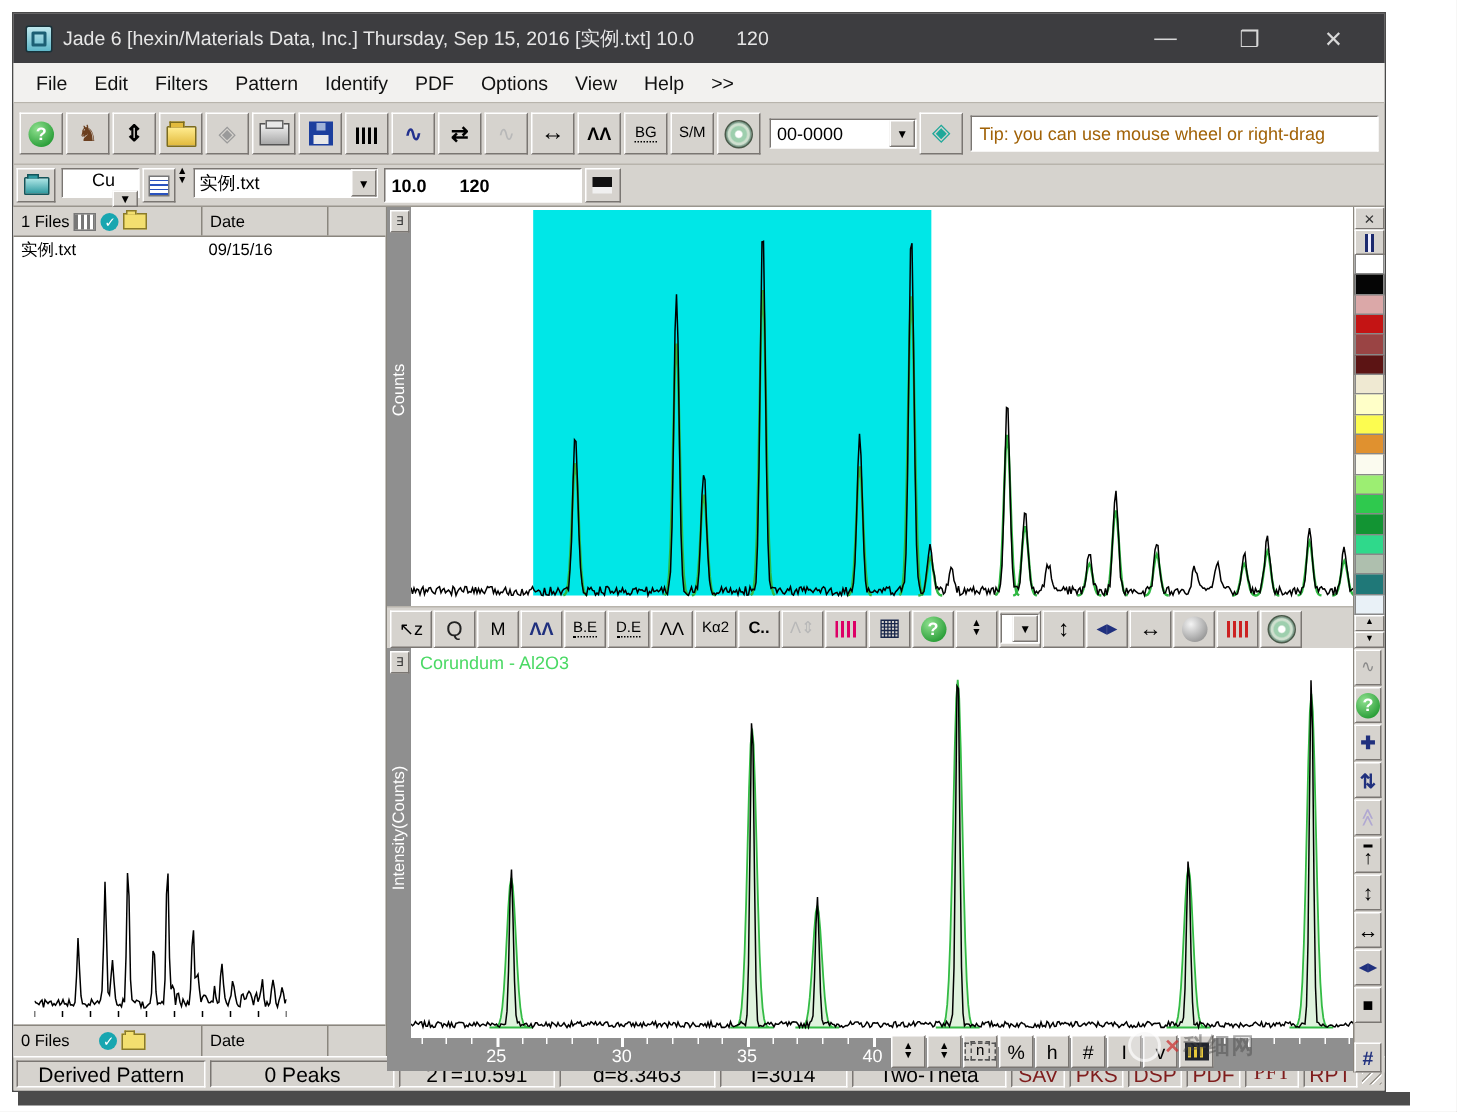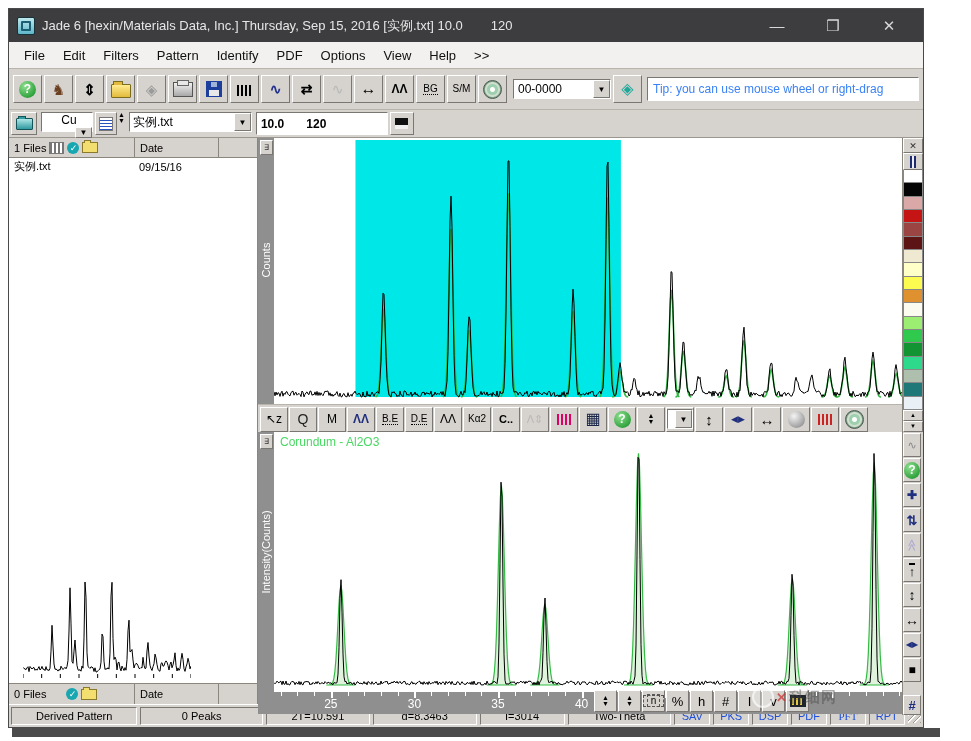--- a/index.html
+++ b/index.html
@@ -58,21 +58,21 @@
   .bars.pink{background:repeating-linear-gradient(90deg,#d06 0 2px,transparent 2px 4px);}
   .spin{display:flex;flex-direction:column;align-items:center;font-size:7px;line-height:6px;color:#000;}
   .cbx{display:flex;align-items:center;background:#fff;border:1px solid;border-color:#7a7672 #fff #fff #7a7672;height:18px;}
   .cbtn{width:15px;height:16px;background:#d6d3ce;border:1px solid;border-color:#fff #7a7672 #7a7672 #fff;
         font-size:8px;display:flex;align-items:center;justify-content:center;margin-left:auto;}
   .combo-lg{width:118px;display:flex;align-items:center;background:#fff;border:1px solid;
         border-color:#7a7672 #fff #fff #7a7672;margin:2px 2px;font-size:12px;padding-left:3px;}
   .inputbox{background:#fff;border:1px solid;border-color:#7a7672 #fff #fff #7a7672;display:flex;
         align-items:center;font-size:12px;color:#000;padding:0 4px;margin:2px 2px;}
   .tipbox{flex:1;height:22px;background:#fff;border:1px solid;border-color:#7a7672 #fff #fff #7a7672;
-        display:flex;align-items:center;padding:0 5px;color:#3b82f6;font-size:12px;white-space:nowrap;
+        display:flex;align-items:center;padding:0 5px;color:#a16207;font-size:12px;white-space:nowrap;
         overflow:hidden;margin-left:3px;}
   .grayrun{flex:1;background:#8f8f8f;color:#fff;display:flex;align-items:center;font-size:12px;
         padding:0 8px;gap:6px;white-space:nowrap;overflow:hidden;}
   .chkbox{width:12px;height:12px;background:#fff;border:1px solid #555;flex:0 0 auto;margin-left:auto;}
   .darkbtn{width:22px;height:21px;align-self:center;background:#d6d3ce;border:1px solid;
         border-color:#fff #7a7672 #7a7672 #fff;display:flex;align-items:center;justify-content:center;margin-right:2px;}
   .darkbtn span{width:13px;height:11px;background:linear-gradient(#111 0 7px,#f0f0f0 7px);}
 
   
   .main{flex:1;display:flex;min-height:0;}
@@ -137,24 +137,24 @@
         background:repeating-linear-gradient(90deg,#e8c93a 0 2px,transparent 2px 4px);}
   .watermark{position:absolute;right:66px;top:-6px;display:flex;align-items:center;gap:2px;
         z-index:5;pointer-events:none;opacity:.75;}
   .wmcircle{width:18px;height:18px;border-radius:50%;border:2px solid rgba(255,255,255,.9);
         background:rgba(240,240,240,.5);}
   .wmx{color:#c33;font-size:13px;font-weight:bold;}
   .wmtext{color:rgba(70,70,70,.6);font-size:15px;font-weight:bold;letter-spacing:1px;}
 
   
   .statusbar{height:22px;background:#d6d3ce;display:flex;align-items:center;gap:3px;
-        padding:0 2px;font-size:11px;flex:0 0 auto;border-top:1px solid #fff;}
+        padding:0 2px;font-size:14px;flex:0 0 auto;border-top:1px solid #fff;}
   .scell{height:16px;border:1px solid;border-color:#7a7672 #fff #fff #7a7672;display:flex;
         align-items:center;justify-content:center;color:#000;white-space:nowrap;overflow:hidden;}
-  .scell.dis{color:#1d4ed8;justify-content:center;}
+  .scell.dis{color:#7f1d1d;justify-content:center;}
   .grip{width:14px;height:14px;margin-left:auto;
         background:repeating-linear-gradient(135deg,transparent 0 3px,#9a968e 3px 4px,#fff 4px 5px);}
   svg{display:block;}
 </style>
 </head>
 <body>
 
 <div class="page">
   <div class="win">
 

